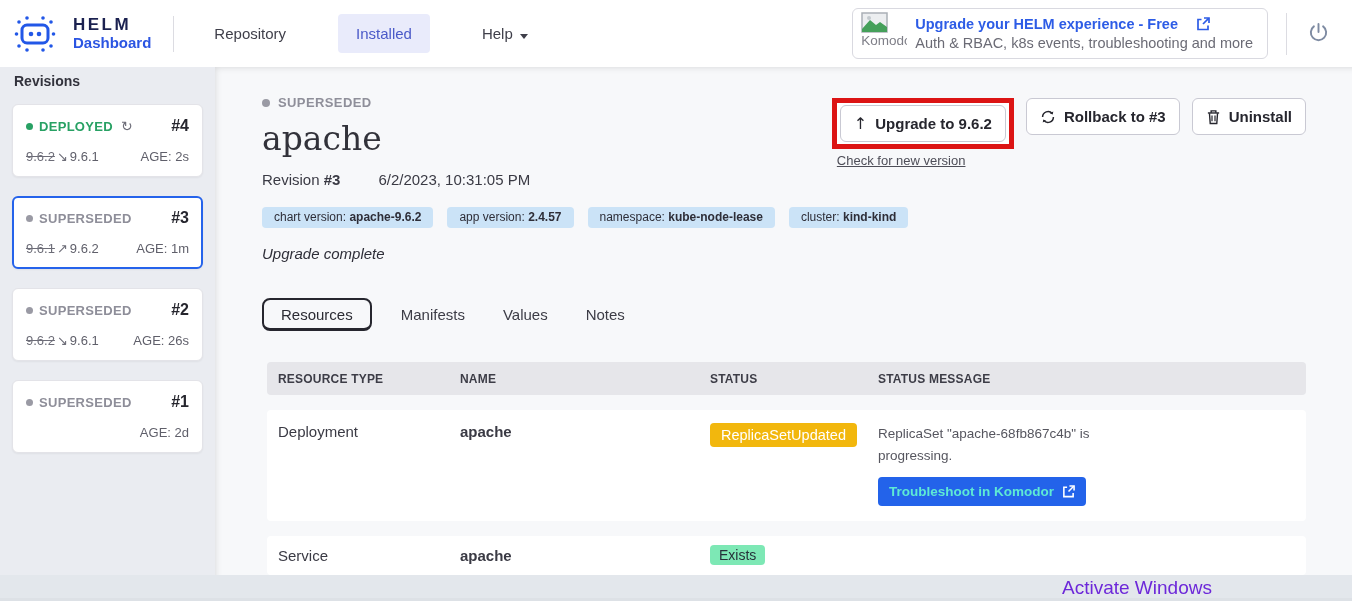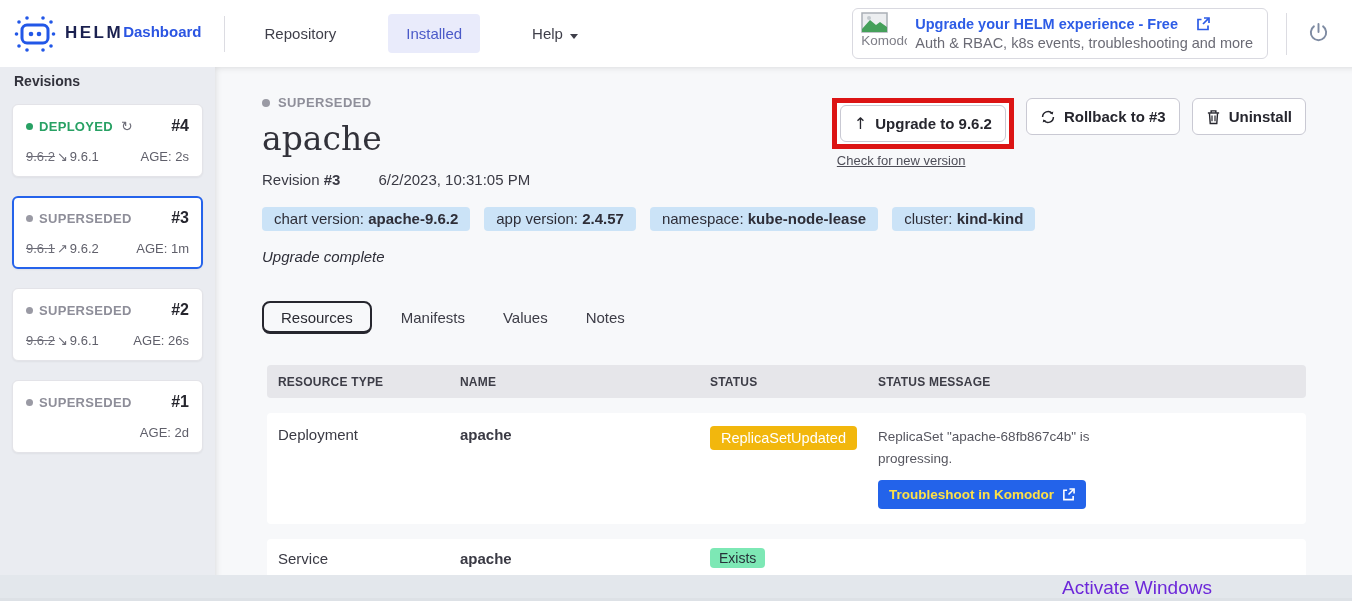--- a/index.html
+++ b/index.html
@@ -4,21 +4,21 @@
 <style>
   * { margin:0; padding:0; box-sizing:border-box; }
   html,body { width:1352px; height:601px; overflow:hidden; }
   body { font-family:"Liberation Sans", sans-serif; background:#fff; }
   .page { position:relative; width:1352px; height:601px; background:#fff; overflow:hidden; }
 
   
   header { position:absolute; top:0; left:0; right:0; height:67px; background:#fff;
            display:flex; align-items:center; padding:0 14px; z-index:5; }
   .logo { display:flex; align-items:center; gap:9px; cursor:pointer; }
-  .logo-text { display:flex; flex-direction:row; line-height:1.1; }
+  .logo-text { display:flex; flex-direction:column; line-height:1.1;margin-left:8px; }
   .logo-title { font-size:17px; font-weight:800; letter-spacing:2.5px; color:var(--brand-navy); }
   .logo-subtitle { font-size:15px; font-weight:700; color:var(--brand-blue); }
   .vdiv { width:1px; height:36px; background:#dcdce2; margin:0 22px; }
   nav { display:flex; align-items:center; gap:34px; }
   .nav-item { font-size:15px; color:#3f3f4a; padding:11px 18px; cursor:pointer; white-space:nowrap; }
   .nav-item.active { color:var(--nav-active); background:var(--nav-active-bg); border-radius:4px; }
   .caret { display:inline-block; width:0; height:0; border-left:4px solid transparent;
            border-right:4px solid transparent; border-top:5px solid #3f3f4a; margin-left:7px; }
   .banner { margin-left:auto; display:flex; align-items:center; gap:8px; border:1px solid #d9d9e0;
             border-radius:6px; padding:4px 14px 4px 8px; height:51px; cursor:pointer; background:#fff; }
@@ -60,21 +60,21 @@
   .head-actions { margin-top:3px; }
   .actions-row { display:flex; align-items:flex-start; gap:12px; }
   .btn { display:inline-flex; align-items:center; gap:8px; background:#fff; border:1px solid #c9c9d3;
          border-radius:6px; padding:0 13px; height:37px; font-size:15px; font-weight:700; color:#26262e;
          cursor:pointer; white-space:nowrap; font-family:inherit; }
   .red-box { border:5px solid var(--annotation-red); padding:2px 3px; background:#fff; }
   .up-arrow { font-family:"DejaVu Sans", sans-serif; font-weight:400; font-size:16px; }
   .check-link { display:inline-block; margin-top:4px; margin-left:5px; font-size:13px; color:#4e4e58;
                 text-decoration:underline; cursor:pointer; }
   .chips { display:flex; gap:14px; margin-top:19px; }
-  .chip { background:var(--chip-bg); border-radius:4px; padding:3px 12px 4px; font-size:15px; color:#2e2e38; white-space:nowrap; }
+  .chip { background:var(--chip-bg); border-radius:4px; padding:3px 12px 4px; font-size:12px; color:#2e2e38; white-space:nowrap; }
   .chip b { font-weight:700; }
   .status-text { margin-top:17px; font-size:15px; color:#2e2e38;font-style:italic; }
   .tabs { display:flex; align-items:center; margin-top:36px; }
   .tab { background:none; border:none; font-family:inherit; font-size:15px; color:#3c3c46;
          margin-right:38px; padding:8px 0; cursor:pointer; }
   .tab.active { border:2px solid #26262e; border-bottom-width:3px; border-radius:8px;
                 padding:6px 17px 5px; margin-right:29px; color:#2b2b33; }
 
   
   .table { margin-top:31px; margin-left:5px; }
@@ -83,21 +83,21 @@
            font-weight:700; color:#3d3d47; letter-spacing:.2px; }
   .trow { background:#fff; margin-top:15px; font-size:15px; color:#3a3a44; }
   .trow.row1 { padding-top:13px; padding-bottom:15px; align-items:start; }
   .trow.row2 { height:39px; align-items:center; }
   .cell-name { font-weight:700; }
   .badge { display:inline-block; border-radius:4px; font-size:14.5px; }
   .badge.yellow { background:var(--badge-yellow); color:#fff; padding:4px 11px; }
   .badge.green { background:var(--badge-green); color:#26323a; padding:2px 9px; font-size:14px; }
   .msg { font-size:13.5px; color:#56565f; max-width:255px; line-height:1.65; }
   .ts-btn { margin-top:9px; display:inline-flex; align-items:center; gap:8px; background:var(--action-blue);
-            color:#fde047; border:none; border-radius:4px; padding:7px 11px; font-size:13.5px; font-weight:700;
+            color:#5eead4; border:none; border-radius:4px; padding:7px 11px; font-size:13.5px; font-weight:700;
             cursor:pointer; font-family:inherit; }
 
   
   .footer-strip { position:absolute; left:0; right:0; bottom:0; height:26px; background:var(--footer-bg);
                   z-index:6; border-bottom:3px solid #dde1e6; }
   .footer-strip span { position:absolute; left:1062px; top:2px; font-size:19px; color:#6d28d9; }
 </style>
 </head>
 <body>
 

